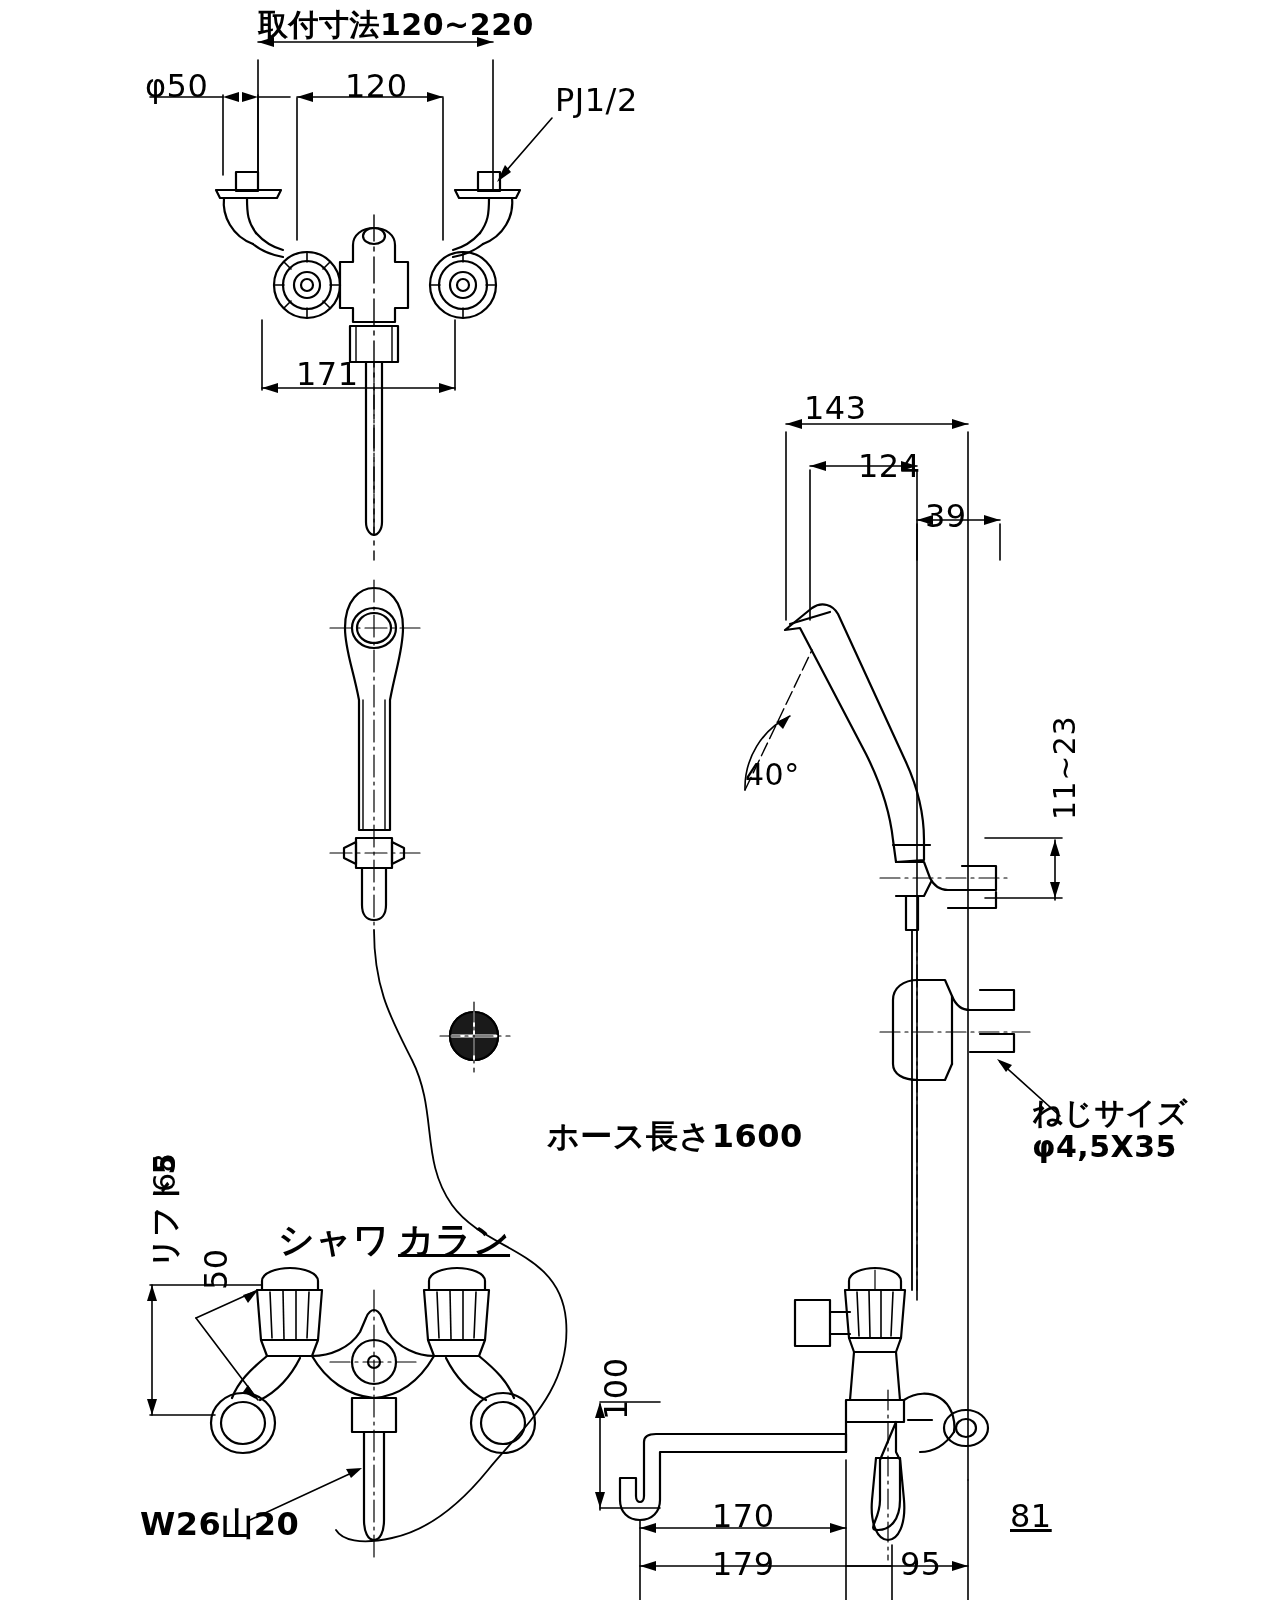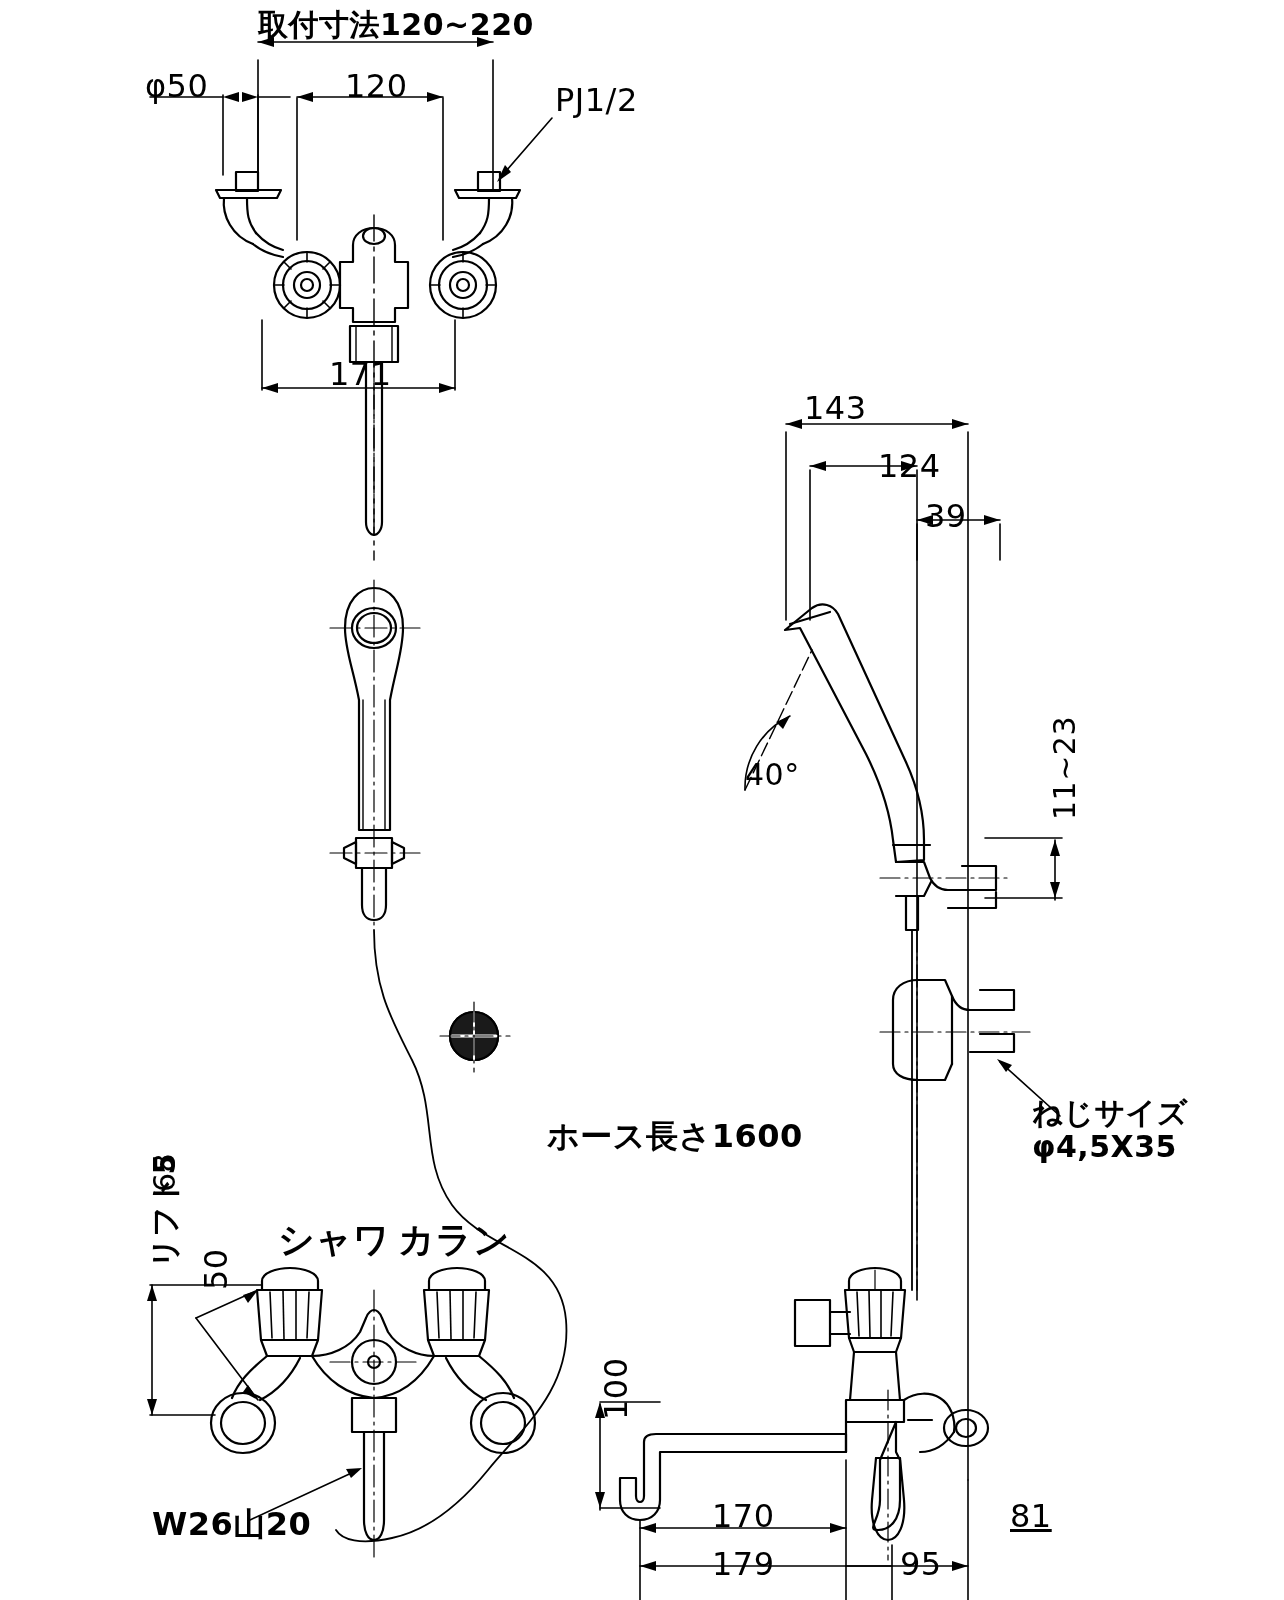--- a/index.html
+++ b/index.html
@@ -319,40 +319,40 @@
         <polygon points="640,1566 656,1561 656,1571"></polygon>
         <polygon points="968,1566 952,1561 952,1571"></polygon>
       </g>
     </g>
   </svg>
 
   <div class="lbl s30 bold" style="left:258px; top:10px;">取付寸法120~220</div>
   <div class="lbl s32" style="left:145px; top:70px;">φ50</div>
   <div class="lbl s32" style="left:345px; top:70px;">120</div>
   <div class="lbl s32" style="left:555px; top:72px;margin-top:12px;">PJ1/2</div>
-  <div class="lbl s32" style="left:296px; top:358px;margin-left:33px;">171</div>
+  <div class="lbl s32" style="left:296px; top:358px;">171</div>
 
   <div class="lbl s32" style="left:804px; top:392px;">143</div>
-  <div class="lbl s32" style="left:858px; top:450px;margin-left:20px;">124</div>
+  <div class="lbl s32" style="left:858px; top:450px;">124</div>
   <div class="lbl s32" style="left:925px; top:500px;">39</div>
   <div class="lbl s30" style="left:745px; top:748px;margin-top:12px;">40°</div>
   <div class="lbl s30 rot" style="left:1050px; top:820px;">11~23</div>
 
   <div class="lbl s30 bold" style="left:1032px; top:1098px;text-align:center;">ねじサイズ</div>
   <div class="lbl s30 bold" style="left:1032px; top:1132px;">φ4,5X35</div>
 
   <div class="lbl s32 bold" style="left:547px; top:1120px;">ホース長さ1600</div>
 
   <div class="lbl s28 bold" style="left:278px; top:1222px;">シャワ</div>
-  <div class="lbl s28 bold" style="left:398px; top:1222px;">カラン</div>
+  <div class="lbl s28 bold" style="left:398px; top:1222px;text-decoration:underline;">カラン</div>
 
   <div class="lbl s30 bold rot" style="left:150px; top:1268px;">リフト5</div>
   <div class="lbl s30 rot" style="left:150px; top:1192px;">68</div>
   <div class="lbl s32 rot" style="left:200px; top:1290px;">50</div>
-  <div class="lbl s32 bold" style="left:140px; top:1508px;margin-left:12px;">W26山20</div>
+  <div class="lbl s32 bold" style="left:140px; top:1508px;">W26山20</div>
 
   <div class="lbl s32 rot" style="left:600px; top:1420px;">100</div>
   <div class="lbl s32" style="left:712px; top:1500px;">170</div>
   <div class="lbl s32" style="left:712px; top:1548px;">179</div>
   <div class="lbl s32" style="left:900px; top:1548px;">95</div>
   <div class="lbl s32" style="left:1010px; top:1500px;text-decoration:underline;">81</div>
 
 </div>
 
 </body></html>

